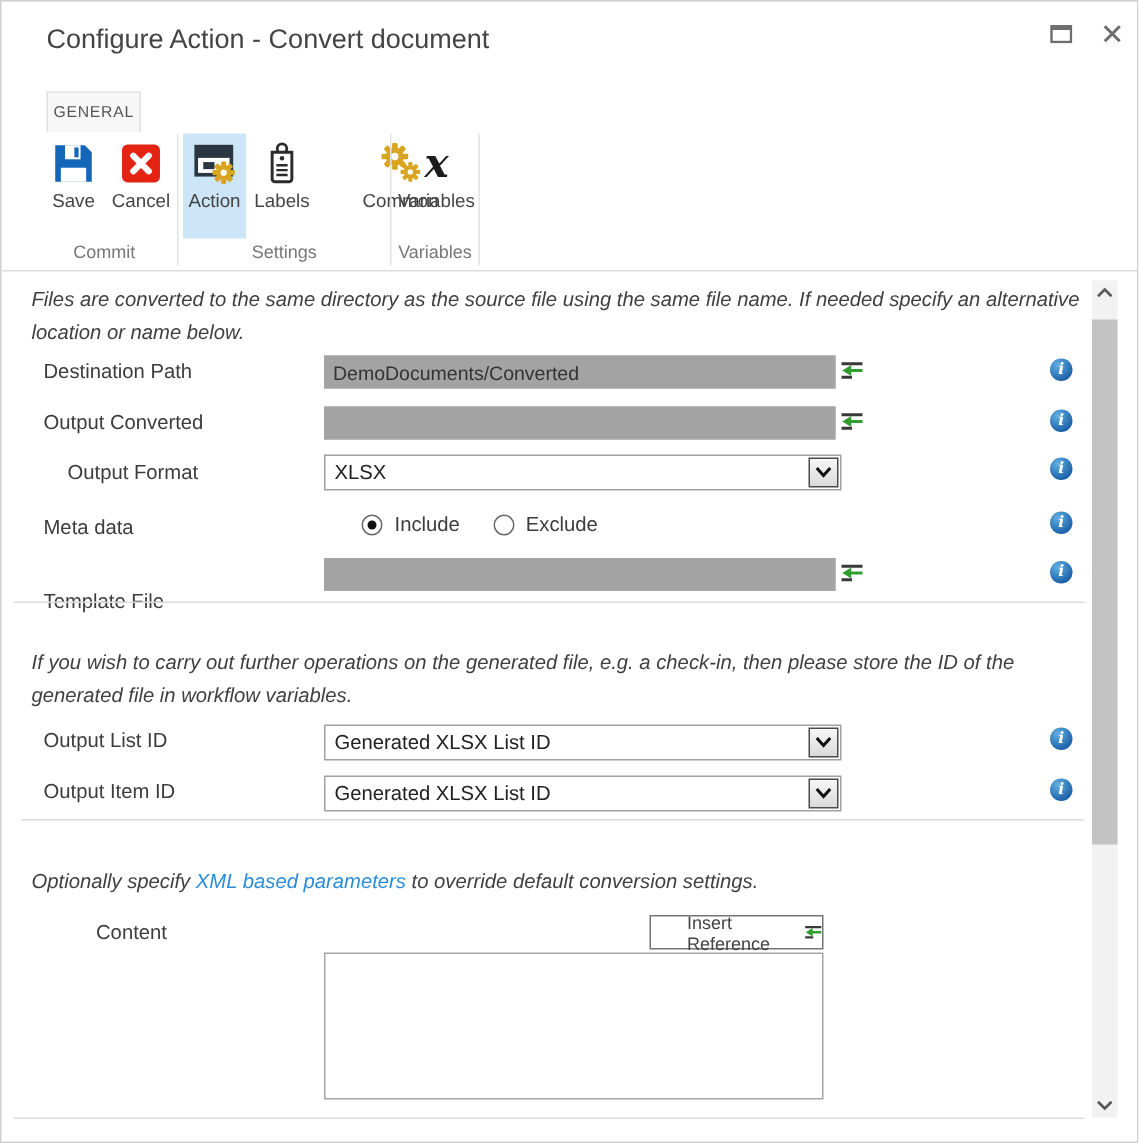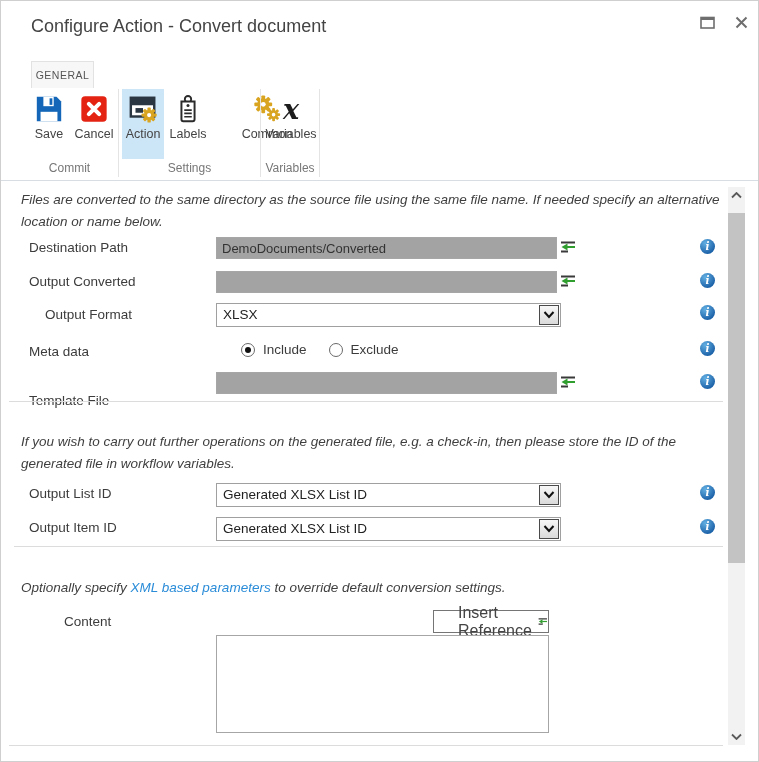--- a/index.html
+++ b/index.html
@@ -60,21 +60,21 @@
 
   .radiogroup { position:absolute; left:240px; display:flex; align-items:center; gap:8px; }
   .radio { width:14px; height:14px; border:1px solid #696969; border-radius:50%;
            background:#fff; position:relative; cursor:pointer; flex:none; }
   .radio.checked::after { content:""; position:absolute; left:3px; top:3px; width:6px;
                           height:6px; border-radius:50%; background:#111; }
   .rlab { font-size:13.5px; color:#3c3c3c; margin-right:14px; }
 
   .insref-btn { position:absolute; left:432px; width:116px; height:23px; background:#fff;
                 border:1px solid #757575; display:flex; align-items:center;
-                justify-content:center; gap:5px; font-size:16px; color:#444; cursor:pointer;padding-left:24px; }
+                justify-content:center; gap:5px; font-size:12px; color:#444; cursor:pointer;padding-left:24px; }
   .insref-btn .reficon2 { width:15px; height:13px; }
   .ctextarea { position:absolute; left:215px; top:454px; width:333px; height:98px;
                border:1px solid #a6a6a6; resize:none; font-family:"Liberation Sans",sans-serif;
                font-size:13px; }
 
   
   .sbar { position:absolute; left:727px; top:186px; width:17px; height:558px; background:#f2f2f2; }
   .sbtn { position:absolute; left:0; width:17px; height:17px; display:flex;
           align-items:center; justify-content:center; cursor:pointer; }
   .sbtn.up { top:0; } .sbtn.down { bottom:0; }

